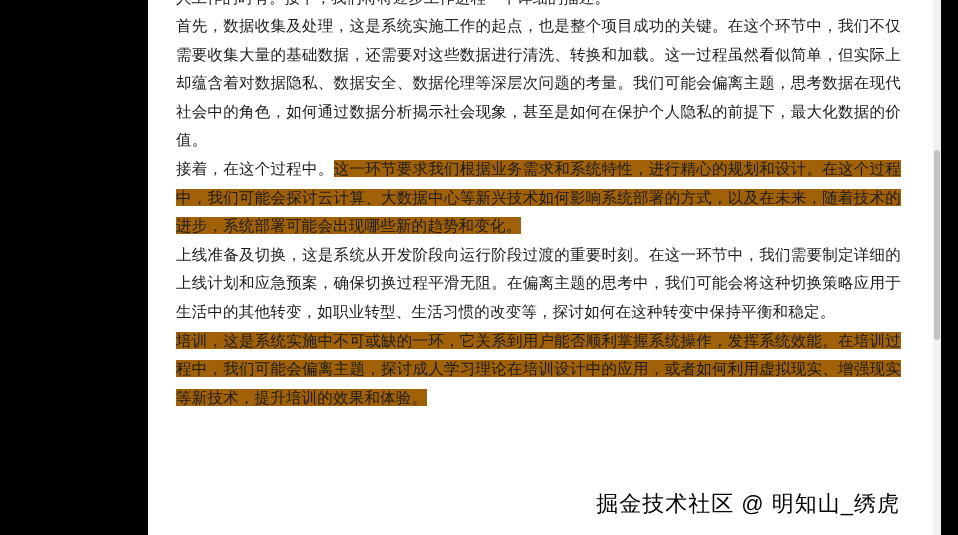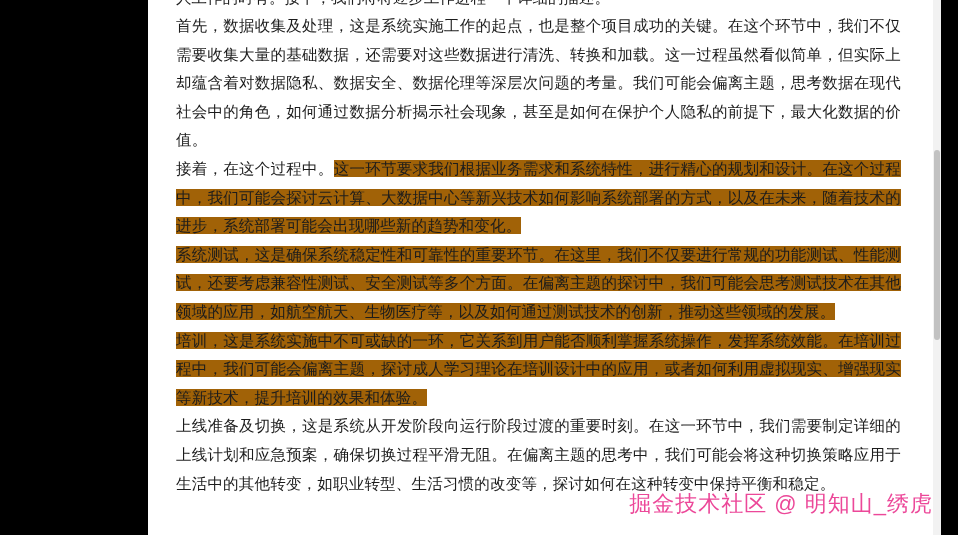--- a/index.html
+++ b/index.html
@@ -60,24 +60,24 @@
     color: #1c1c1c;
     overflow: hidden;
     height: 22px;
   }
   .sel {
     background: #a16207;
   }
   
   .watermark {
     position: absolute;
-    right: 8px;
+    right: 41px;
     bottom: 16px;
     font-size: 22px;
-    color: #ec4899;
+    color: #000000;
     font-family: "Liberation Sans", sans-serif;
     letter-spacing: 1px;
     white-space: nowrap;
   }
   
   .scrollbar-track {
     position: absolute;
     right: 0px;
     top: 0;
     width: 8px;
@@ -102,25 +102,24 @@
   <div class="doc-page">
 
     <div class="clipped-line">人工作的时有。接下，我们将将逐步工作进程一个详细的描述。</div>
 
     <div class="doc-body" style="top:12px;">
 
       <p class="para indent">首先，数据收集及处理，这是系统实施工作的起点，也是整个项目成功的关键。在这个环节中，我们不仅需要收集大量的基础数据，还需要对这些数据进行清洗、转换和加载。这一过程虽然看似简单，但实际上却蕴含着对数据隐私、数据安全、数据伦理等深层次问题的考量。我们可能会偏离主题，思考数据在现代社会中的角色，如何通过数据分析揭示社会现象，甚至是如何在保护个人隐私的前提下，最大化数据的价值。</p>
 
       <p class="para indent"><span>接着，在这个过程中。</span><span class="sel">这一环节要求我们根据业务需求和系统特性，进行精心的规划</span><span class="sel">和设计。在这个过程中，我们可能会探讨云计算、大数据中心等新兴技术如何影响系统部署的方式，以及在未来，随着技术的进步，系统部署可能会出现哪些新的趋势和变化。</span></p>
 
-      <p class="para indent"><span class="sel">系统测试，这是确保系统稳定性和可靠性的重要环节。在这里，我们不仅要进行常规的功能测试、性能测试，还要考虑兼容性测试、安全测试等多个方面。在偏离主题的探讨中，我们可能会思考测试技术在其他领域的应用，如航空航天、生物医疗等，以及如何通过测试技术的创新，推动这些领域的发展。</span></p>
+
+      <p class="para indent">上线准备及切换，这是系统从开发阶段向运行阶段过渡的重要时刻。在这一环节中，我们需要制定详细的上线计划和应急预案，确保切换过程平滑无阻。在偏离主题的思考中，我们可能会将这种切换策略应用于生活中的其他转变，如职业转型、生活习惯的改变等，探讨如何在这种转变中保持平衡和稳定。</p>
 
       <p class="para indent"><span class="sel">培训，这是系统实施中不可或缺的一环，它关系到用户能否顺利掌握系统操作，发挥系统效能。在培训过程中，我们可能会偏离主题，探讨成人学习理论在培训设计中的应用，或者如何利用虚拟现实、增强现实等新技术，提升培训的效果和体验。</span></p>
-
-      <p class="para indent">上线准备及切换，这是系统从开发阶段向运行阶段过渡的重要时刻。在这一环节中，我们需要制定详细的上线计划和应急预案，确保切换过程平滑无阻。在偏离主题的思考中，我们可能会将这种切换策略应用于生活中的其他转变，如职业转型、生活习惯的改变等，探讨如何在这种转变中保持平衡和稳定。</p>
 
 
     </div>
 
     <div class="watermark">掘金技术社区 @ 明知山_绣虎</div>
 
     <div class="scrollbar-track">
       <div class="scrollbar-thumb"></div>
     </div>
 

